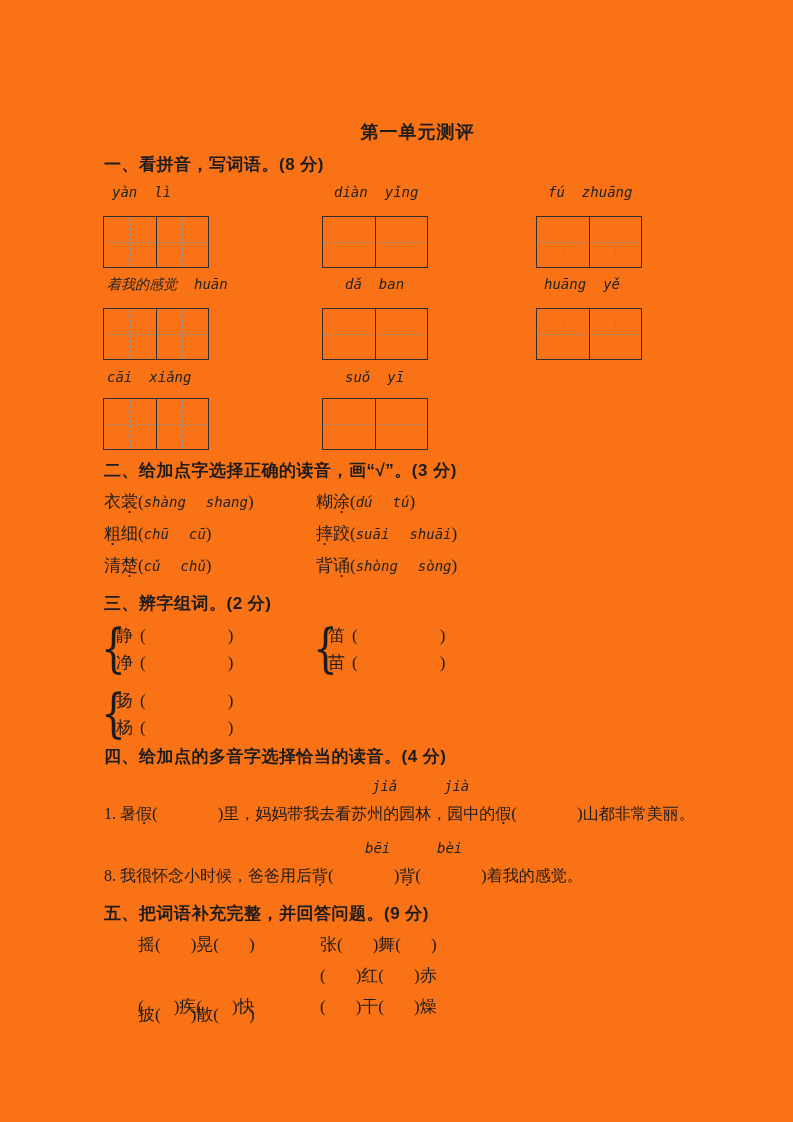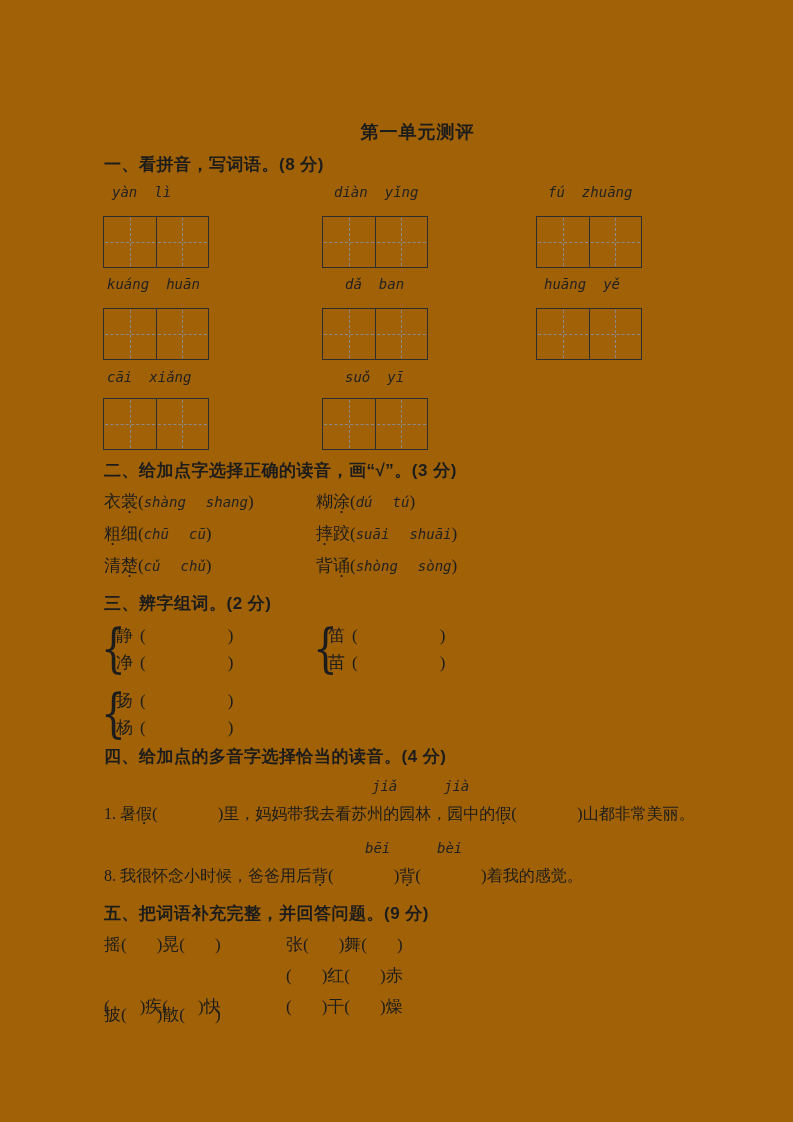--- a/index.html
+++ b/index.html
@@ -1,17 +1,17 @@
 <!DOCTYPE html>
 <html><head>
 <meta charset="utf-8">
 <style>
   html,body { margin:0; padding:0; background:#ffffff; }
   .page {
-    position:relative; width:793px; height:1122px; background:#a16207;
+    position:relative; width:793px; height:1122px; background:#f97316;
     font-family:"Liberation Serif","DejaVu Serif",serif;
     color:#1c1c1c; font-size:17px; overflow:hidden;
   }
   .abs { position:absolute; }
   .title {
     left:0; top:120px; width:100%; text-align:center; text-indent:42px;
     font-family:"Liberation Sans","DejaVu Sans",sans-serif;
     font-weight:700; font-size:18px; letter-spacing:1px;
   }
   .heading {
@@ -58,21 +58,21 @@
     font-family:"DejaVu Serif","Liberation Serif",serif;
     transform:scaleX(0.75); transform-origin:left top; color:#1c1c1c;
   }
   .pair3 .brace { font-size:52px; }
 
   
   .sent { font-size:16px; white-space:nowrap; }
   .sent .zi { font-size:16px; }
 
   
-  .s5 { white-space:nowrap; }
+  .s5 { white-space:nowrap;margin-left:34px; }
 </style>
 </head>
 <body>
 
 <div class="page">
 
   <div class="abs title">第一单元测评</div>
 
   <div class="abs heading" style="left:104px; top:153px">一、看拼音，写词语。(8 分)</div>
 
@@ -86,21 +86,21 @@
     </div>
   <div class="abs wgrid" style="left:322px; top:216px">
       <div class="wcell"></div>
       <div class="wcell"></div>
     </div>
   <div class="abs wgrid" style="left:536px; top:216px">
       <div class="wcell"></div>
       <div class="wcell"></div>
     </div>
 
-  <div class="abs py" style="left:107px; top:276px"><span>kuáng</span><span class="pgap"></span><span>huān</span></div>
+  <div class="abs py" style="left:107px; top:276px"><span>着我的感觉</span><span class="pgap"></span><span>huān</span></div>
   <div class="abs py" style="left:345px; top:276px"><span>dǎ</span><span class="pgap"></span><span>ban</span></div>
   <div class="abs py" style="left:544px; top:276px"><span>huāng</span><span class="pgap"></span><span>yě</span></div>
 
   <div class="abs wgrid" style="left:103px; top:308px">
       <div class="wcell"></div>
       <div class="wcell"></div>
     </div>
   <div class="abs wgrid" style="left:322px; top:308px">
       <div class="wcell"></div>
       <div class="wcell"></div>

